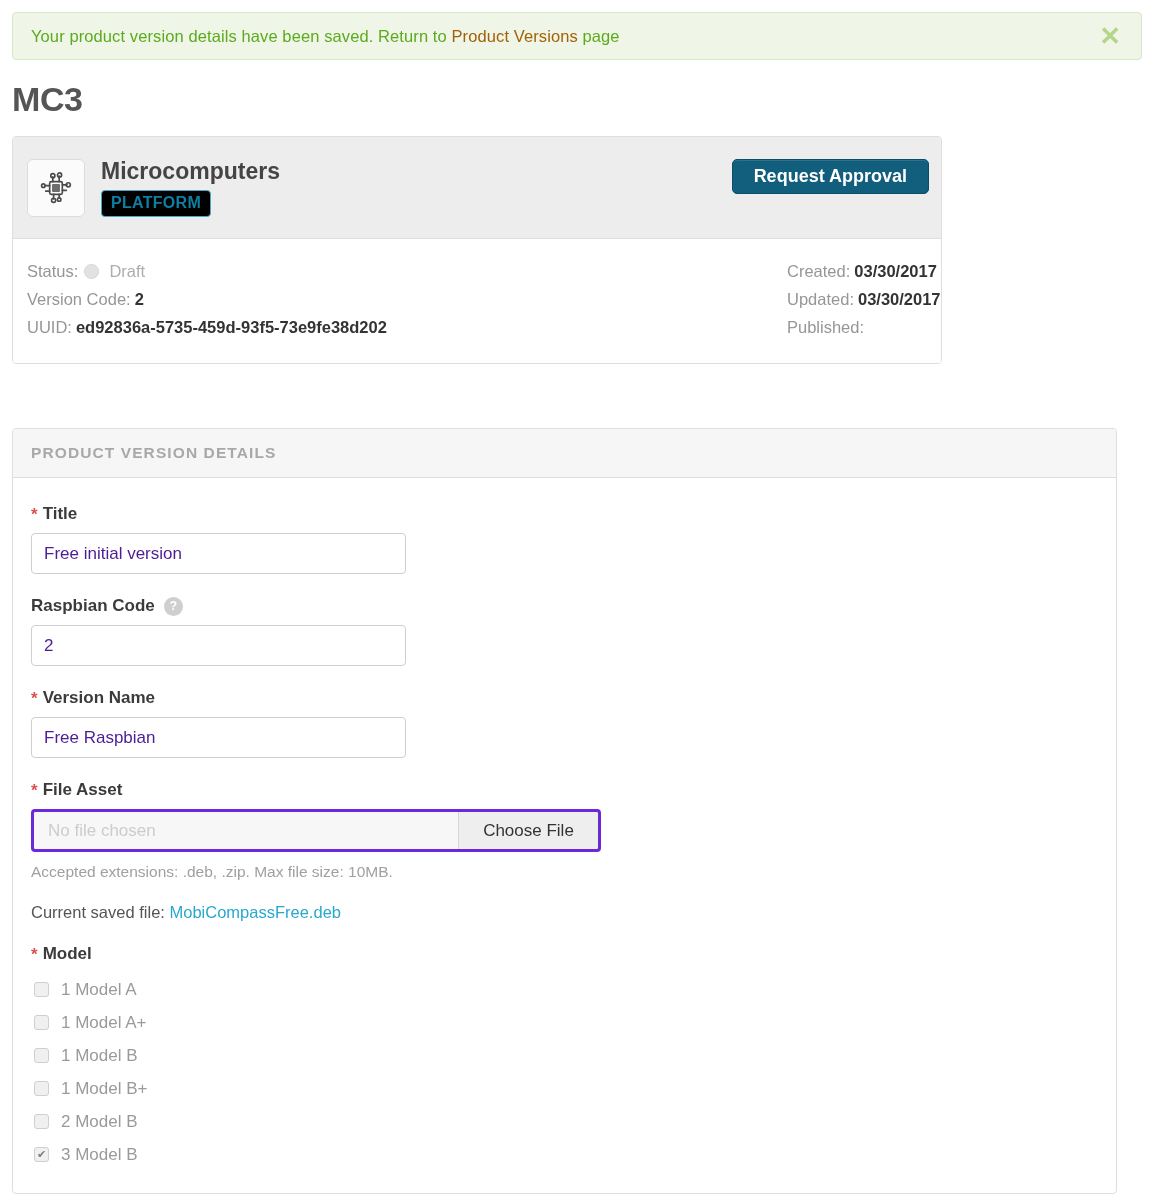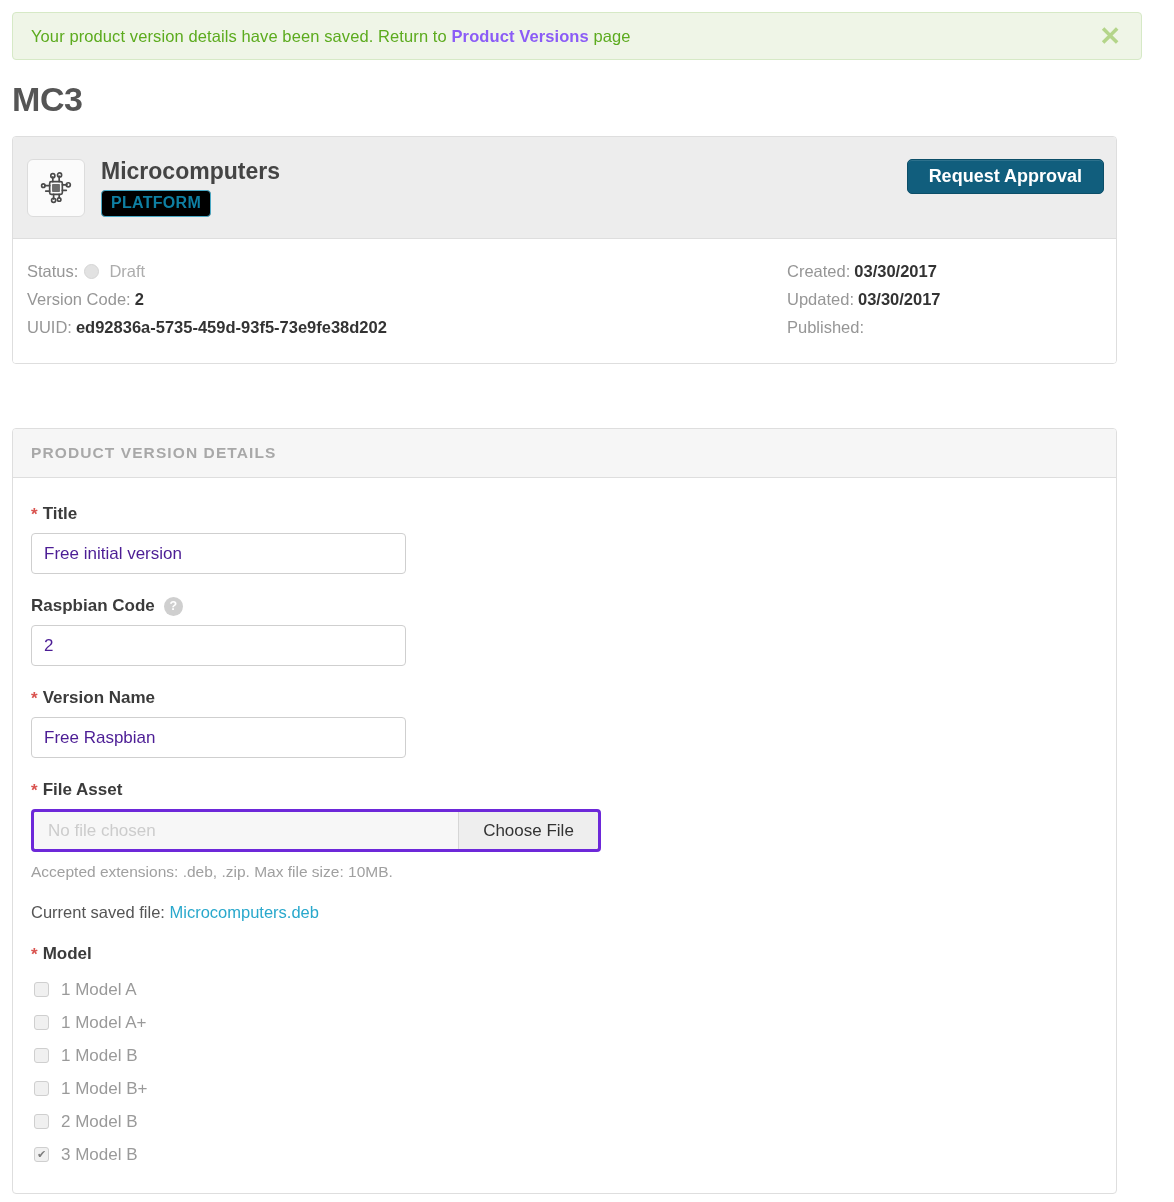--- a/index.html
+++ b/index.html
@@ -31,22 +31,22 @@
     align-items: center;
     padding: 0 18px 0 18px;
   }
   .alert-text {
     font-size: 16.5px;
     color: #5cab1e;
     letter-spacing: 0.1px;
     flex: 1;
   }
   .alert-text .link-bold {
-    font-weight: bold;
-    color: #8b5cf6;
+    font-weight: normal;
+    color: #a16207;
     margin-top: 14px;
   }
   .alert-close {
     font-size: 26px;
     line-height: 1;
     color: #b4d58a;
     cursor: pointer;
     font-weight: bold;
     padding: 0 2px;
     user-select: none;
@@ -61,21 +61,21 @@
     font-weight: bold;
     color: #555555;
     letter-spacing: -0.4px;
   }
 
   
   .summary-card {
     position: absolute;
     left: 12px;
     top: 136px;
-    width: 1105px;
+    width: 930px;
     box-sizing: border-box;
     border: 1px solid #dedede;
     border-radius: 4px;
     background: #ffffff;
     overflow: hidden;
   }
   .summary-head {
     background: #ededed;
     border-bottom: 1px solid #dedede;
     height: 102px;
@@ -413,21 +413,21 @@
       <div class="field-label">
         <span class="req-star">*</span>
         <span>File Asset</span>
       </div>
       <div class="file-row">
         <div class="file-name">No file chosen</div>
         <div class="file-btn">Choose File</div>
       </div>
       <div class="help-text">Accepted extensions: .deb, .zip. Max file size: 10MB.</div>
       <div class="saved-file">
-        <span>Current saved file: </span><a href="#">Microcomputers.deb</a>
+        <span>Current saved file: </span><a href="#">MobiCompassFree.deb</a>
       </div>
     </div>
 
     <div class="field" style="margin-bottom:0;">
       <div class="field-label">
         <span class="req-star">*</span>
         <span>Model</span>
       </div>
       <div class="cb-list">
         <div class="cb-row">

